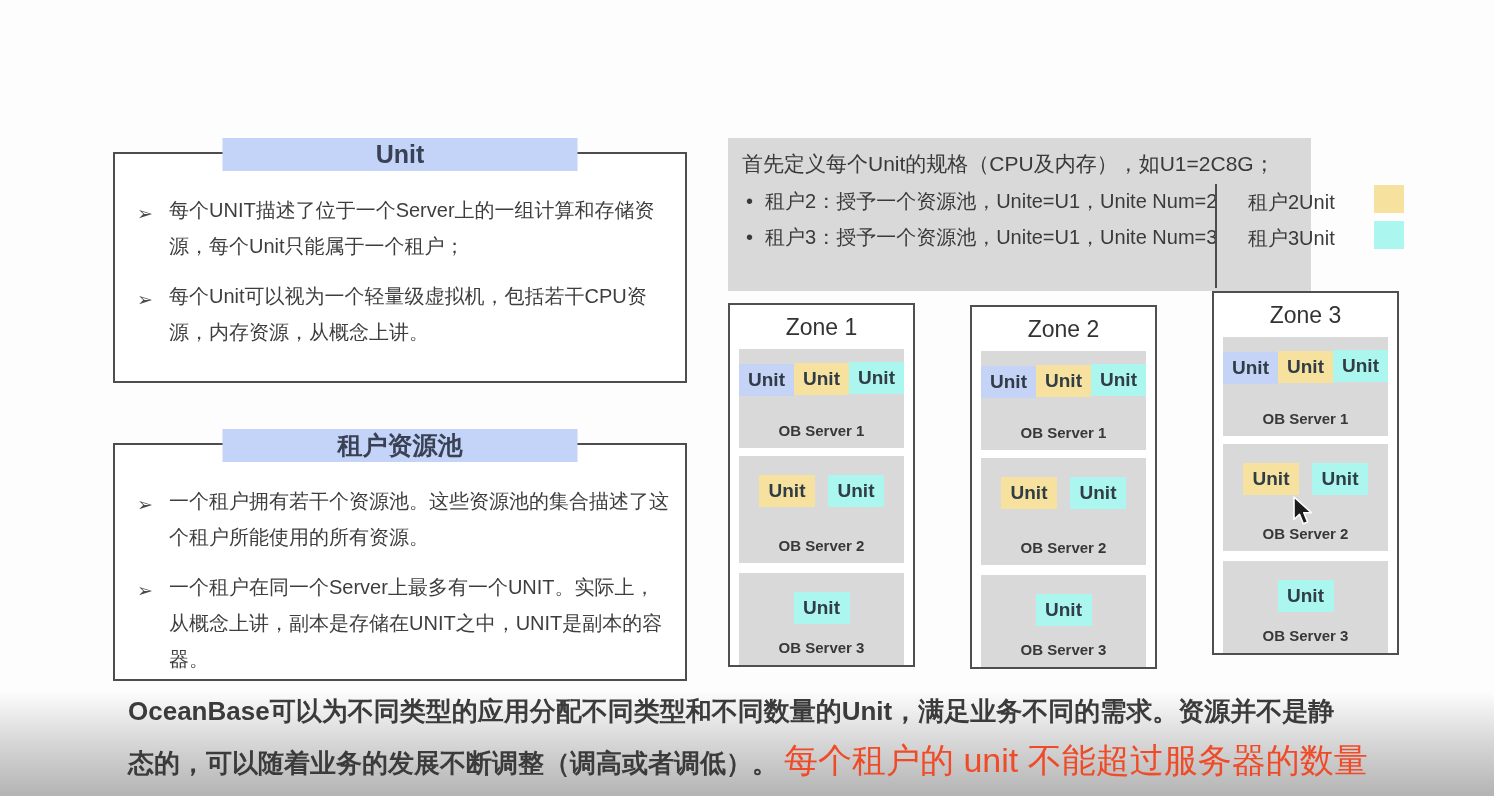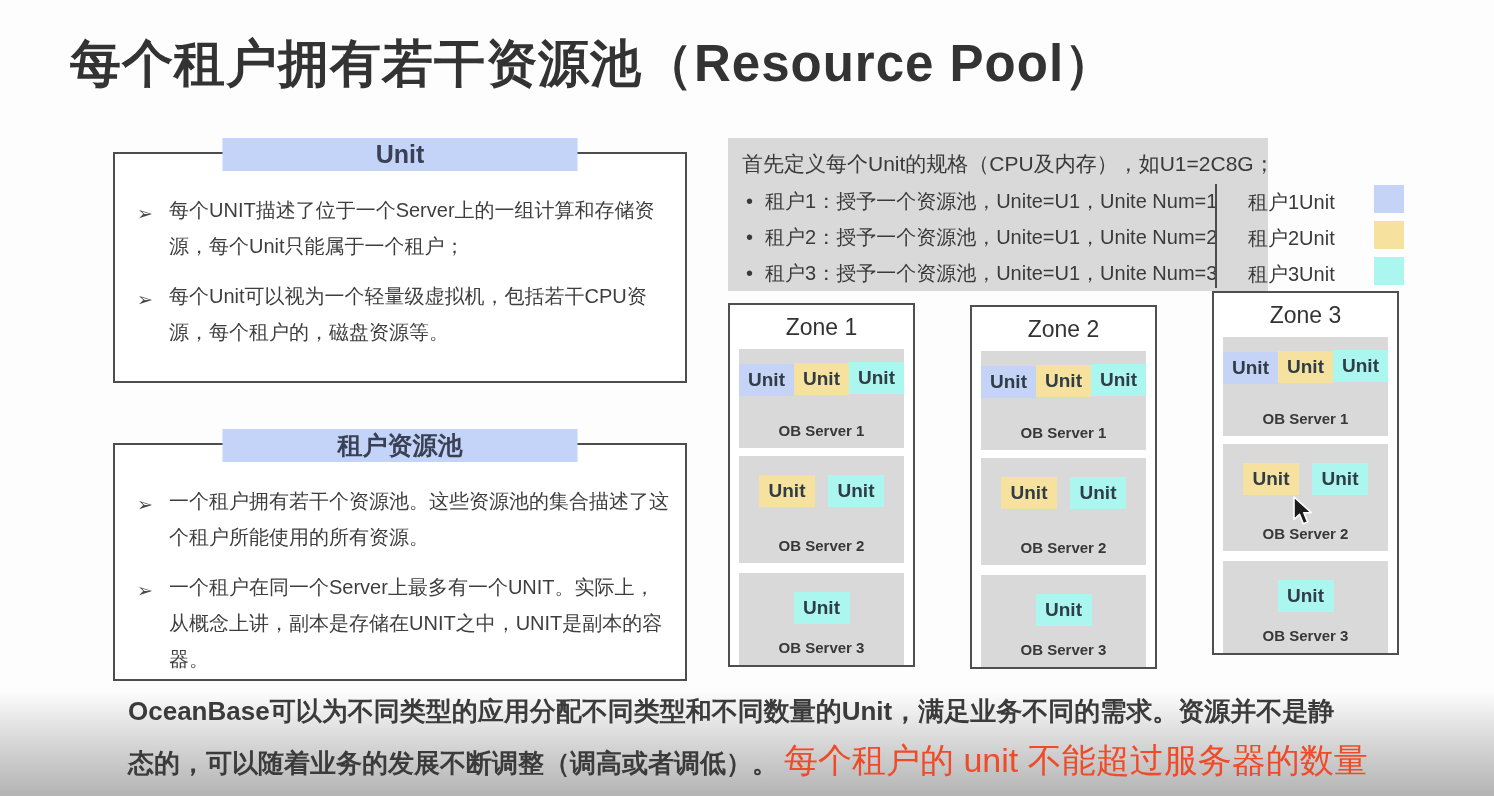--- a/index.html
+++ b/index.html
@@ -19,21 +19,21 @@
   .box-header {
     position:absolute; top:-16px; left:50%; transform:translateX(-50%);
     width:355px; height:33px; line-height:33px; background:#c3d4f8;
     text-align:center; font-size:25px; font-weight:700; color:#3a4154; z-index:2;
   }
   .bullets { position:absolute; left:22px; right:12px; top:38px; }
   .bullet { display:flex; margin-bottom:14px; }
   .bullet .marker { flex:0 0 32px; font-size:19px; color:#4a4a4a; padding-top:10px; }
   .bullet .btext { flex:1; font-size:20px; line-height:36px; color:#3e3e3e; }
   
-  .legend { position:absolute; left:728px; top:138px; width:540px; height:153px; background:#d9d9d9; }
+  .legend { position:absolute; left:728px; top:138px; width:583px; height:153px; background:#d9d9d9; }
   .legend-intro { position:absolute; left:14px; top:12px; font-size:21px; color:#3a3a3a; white-space:nowrap; }
   .legend-rows { position:absolute; left:14px; top:46px; right:8px; }
   .legend-row { position:relative; height:36px; }
   .lr-text { position:absolute; left:4px; top:4px; font-size:20px; color:#3a3a3a; white-space:nowrap; }
   .lr-text::before { content:"•"; margin-right:12px; }
   .lr-label { position:absolute; left:506px; top:5px; font-size:20px; color:#3a3a3a; white-space:nowrap; }
   .lr-swatch { position:absolute; left:632px; top:1px; width:30px; height:28px; }
   .legend-divider { position:absolute; left:487px; top:46px; width:2px; height:104px; background:#4d4d4d; }
   
   .zone { position:absolute; width:187px; height:364px; background:#ffffff; border:2px solid #4f4f4f; }
@@ -66,32 +66,31 @@
     position:absolute; left:0; right:0; bottom:0; height:105px; z-index:2; pointer-events:none;
     background:linear-gradient(180deg, rgba(128,128,128,0) 0%, rgba(125,125,125,0.28) 45%, rgba(112,112,112,0.52) 100%);
   }
   .cursor { position:absolute; left:1292px; top:496px; z-index:6; }
 </style>
 </head>
 <body>
 
 <div class="stage">
 
-  <div class="title">每个租户拥有若干资源池（Resource Pool）</div>
 
   <section class="info-box unit-box">
     <div class="box-header">Unit</div>
     <div class="bullets">
         <div class="bullet">
           <span class="marker">➢</span>
           <span class="btext">每个UNIT描述了位于一个Server上的一组计算和存储资源，每个Unit只能属于一个租户；</span>
         </div>
         <div class="bullet">
           <span class="marker">➢</span>
-          <span class="btext">每个Unit可以视为一个轻量级虚拟机，包括若干CPU资源，每个租户的，磁盘资源等。</span>
+          <span class="btext">每个Unit可以视为一个轻量级虚拟机，包括若干CPU资源，内存资源，从概念上讲。</span>
         </div>
       </div>
   </section>
 
   <section class="info-box pool-box">
     <div class="box-header">租户资源池</div>
     <div class="bullets">
         <div class="bullet">
           <span class="marker">➢</span>
           <span class="btext">一个租户拥有若干个资源池。这些资源池的集合描述了这个租户所能使用的所有资源。</span>
@@ -99,25 +98,20 @@
         <div class="bullet">
           <span class="marker">➢</span>
           <span class="btext">一个租户在同一个Server上最多有一个UNIT。实际上，从概念上讲，副本是存储在UNIT之中，UNIT是副本的容器。</span>
         </div>
       </div>
   </section>
 
   <section class="legend">
     <div class="legend-intro">首先定义每个Unit的规格（CPU及内存），如U1=2C8G；</div>
     <div class="legend-rows">
-        <div class="legend-row">
-          <span class="lr-text">租户1：授予一个资源池，Unite=U1，Unite Num=1</span>
-          <span class="lr-label">租户1Unit</span>
-          <span class="lr-swatch" style="background: rgb(197, 211, 247);"></span>
-        </div>
         <div class="legend-row">
           <span class="lr-text">租户2：授予一个资源池，Unite=U1，Unite Num=2</span>
           <span class="lr-label">租户2Unit</span>
           <span class="lr-swatch" style="background: rgb(246, 226, 158);"></span>
         </div>
         <div class="legend-row">
           <span class="lr-text">租户3：授予一个资源池，Unite=U1，Unite Num=3</span>
           <span class="lr-label">租户3Unit</span>
           <span class="lr-swatch" style="background: rgb(171, 247, 240);"></span>
         </div>

